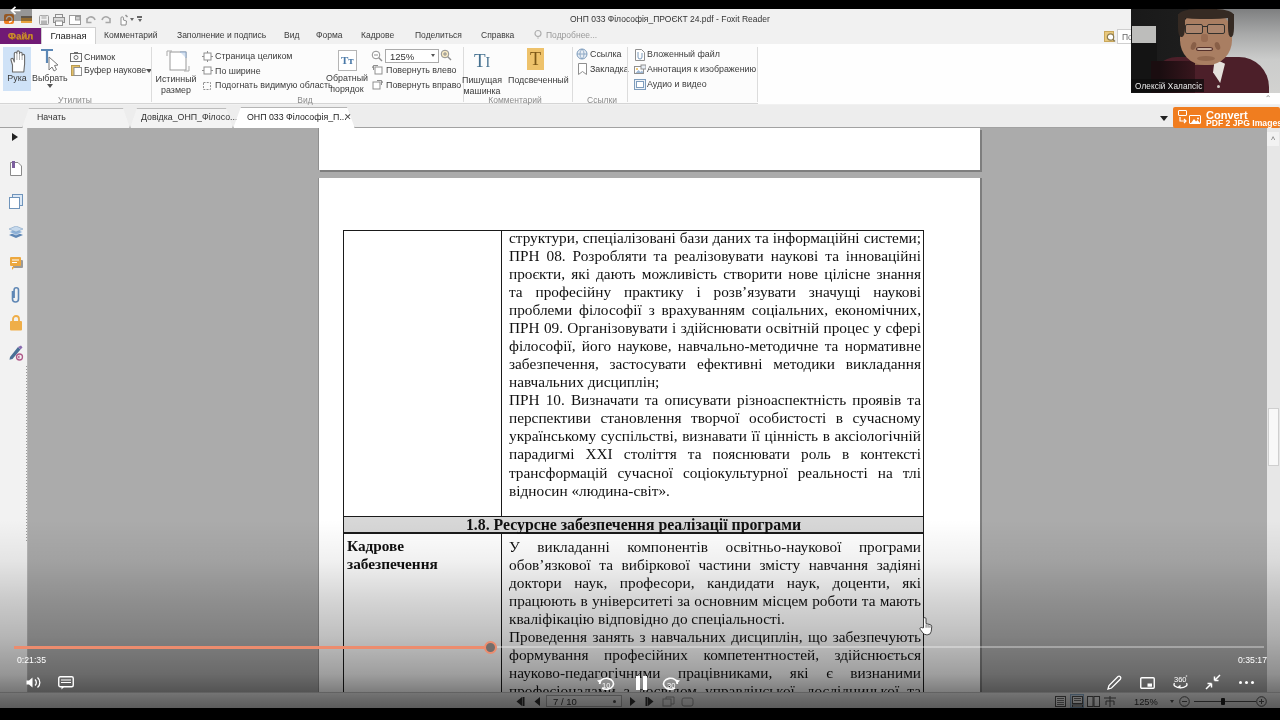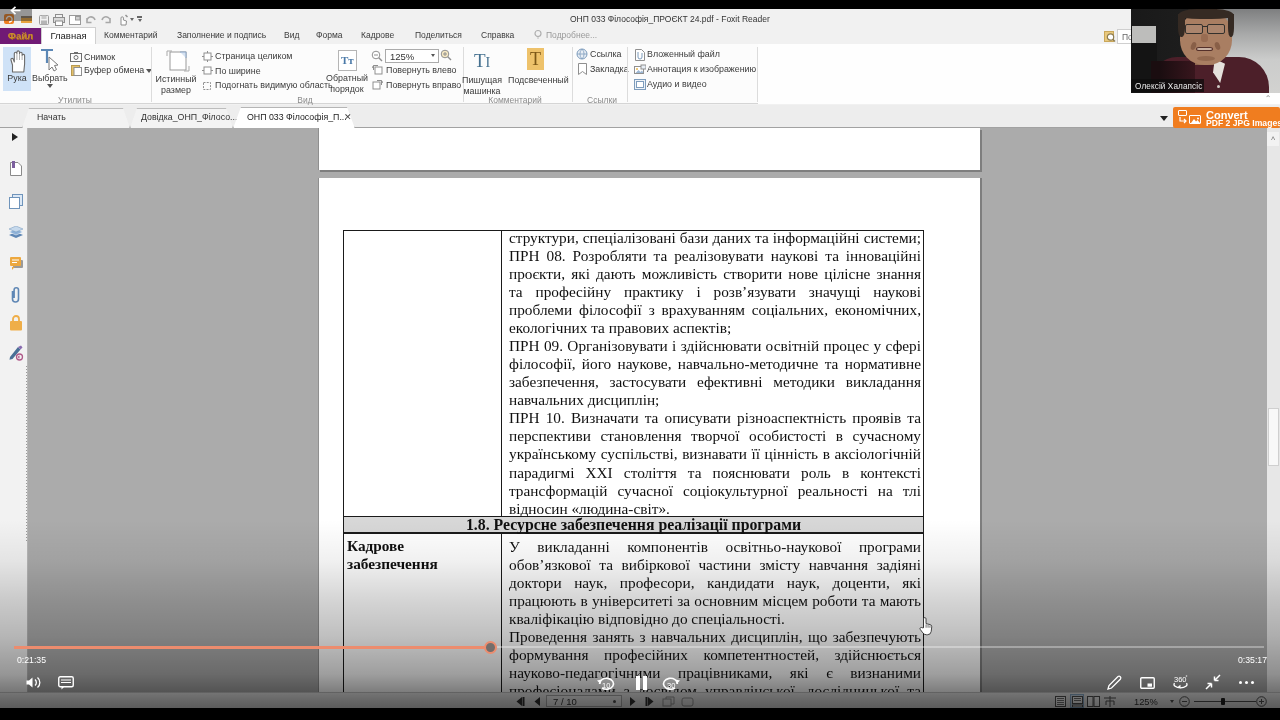--- a/index.html
+++ b/index.html
@@ -104,21 +104,21 @@
     <svg class="ab" style="left:70px;top:8px;" width="12" height="10" viewBox="0 0 12 10">
         <rect x="0.5" y="1.5" width="11" height="8" fill="none" stroke="#6e6e6e"></rect>
         <rect x="4" y="0" width="4" height="2" fill="#6e6e6e"></rect>
         <circle cx="6" cy="5.5" r="2" fill="none" stroke="#6e6e6e"></circle>
       </svg>
     <div class="ab lbl" style="left:84px;top:8px;">Снимок</div>
     <svg class="ab" style="left:71px;top:20.5px;" width="11" height="12" viewBox="0 0 11 12">
         <rect x="0.5" y="1.5" width="8" height="10" fill="#e4c06a" stroke="#b89a50"></rect>
         <rect x="3" y="3.5" width="7.5" height="8" fill="#fff" stroke="#8e8e8e"></rect>
       </svg>
-    <div class="ab lbl" style="left:84px;top:21px;">Буфер обмена</div>
+    <div class="ab lbl" style="left:84px;top:21px;">Буфер наукове</div>
     <div class="ab" style="left:146px;top:25px;border-left:3px solid transparent;border-right:3px solid transparent;border-top:4px solid #555;"></div>
     <div class="ab glbl" style="left:47px;top:51.5px;width:56px;text-align:center;">Утилиты</div>
     <div class="ab sep" style="left:151px;top:3px;"></div>
 
     <svg class="ab" style="left:165px;top:5px;" width="26" height="24" viewBox="0 0 26 24">
         <rect x="5" y="3" width="16" height="18" fill="#fff" stroke="#9a9a9a"></rect>
         <path d="M15 3 L21 3 L21 9" fill="#d7e3f2" stroke="#8aa4c4"></path>
         <path d="M2 7 L2 2 L7 2 M19 22 L24 22 L24 17" stroke="#a9a9a9" fill="none"></path>
       </svg>
     <div class="ab lbl" style="left:153px;top:30.5px;width:46px;text-align:center;">Истинный</div>
@@ -273,21 +273,20 @@
       <div class="ab" style="left:25px;top:339px;width:579px;height:15px;background:#d7d7d7;"></div>
       <div class="ab" style="left:25px;top:354px;width:580px;height:1.8px;background:#1a1a1a;"></div>
       <div class="ab ds" style="left:24px;top:338.4px;width:581px;height:18px;line-height:18px;font-weight:bold;font-size:15.8px;text-align:center;">1.8. Ресурсне забезпечення реалізації програми</div>
 
       <div class="ab ds" id="blkA" style="left:190px;top:51.3px;width:412px;">
         <div class="line j">структури, спеціалізовані бази даних та інформаційні системи;</div>
         <div class="line j">ПРН 08. Розробляти та реалізовувати наукові та інноваційні</div>
         <div class="line j">проєкти, які дають можливість створити нове цілісне знання</div>
         <div class="line j">та професійну практику і розв’язувати значущі наукові</div>
         <div class="line j">проблеми філософії з врахуванням соціальних, економічних,</div>
-        <div class="line">екологічних та правових аспектів;</div>
         <div class="line j">ПРН 09. Організовувати і здійснювати освітній процес у сфері</div>
         <div class="line j">філософії, його наукове, навчально-методичне та нормативне</div>
         <div class="line j">забезпечення, застосувати ефективні методики викладання</div>
         <div class="line">навчальних дисциплін;</div>
         <div class="line j">ПРН 10. Визначати та описувати різноаспектність проявів та</div>
         <div class="line j">перспективи становлення творчої особистості в сучасному</div>
         <div class="line j">українському суспільстві, визнавати її цінність в аксіологічній</div>
         <div class="line j">парадигмі ХХІ століття та пояснювати роль в контексті</div>
         <div class="line j">трансформацій сучасної соціокультурної реальності на тлі</div>
         <div class="line">відносин «людина-світ».</div>

